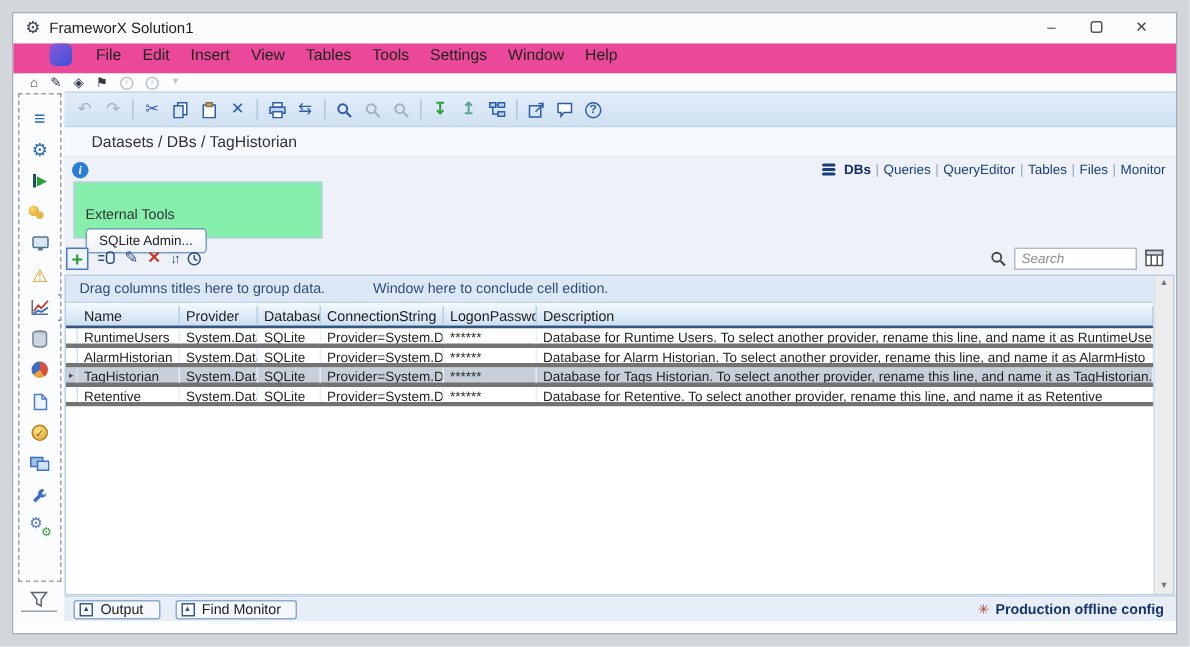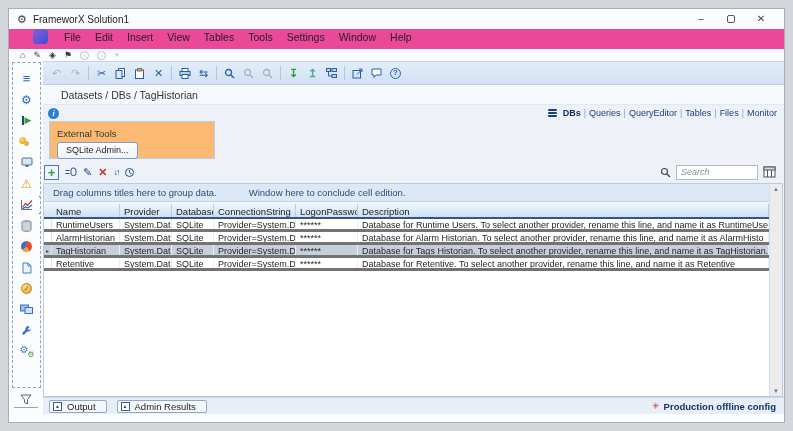--- a/index.html
+++ b/index.html
@@ -76,21 +76,21 @@
   .info-icon{width:11px;height:11px;border-radius:50%;background:#2a7fd4;color:#fff;font-size:8px;font-weight:bold;
              display:flex;align-items:center;justify-content:center;font-family:"Liberation Serif",serif;font-style:italic;}
   .tabs{display:flex;align-items:center;gap:3px;font-size:9px;color:#1a3e7a;}
   .tab{white-space:nowrap;}
   .tab.active{font-weight:bold;color:#122f63;}
   .tab-sep{color:#8fa3c0;}
   .db-stack{display:inline-flex;flex-direction:column;gap:1px;margin-right:3px;}
   .db-stack i{width:9px;height:2px;background:#1a3e7a;border-radius:1px;display:block;}
 
   .tools-row{height:40px;padding-left:6px;flex:0 0 auto;}
-  .ext-box{width:166px;height:38px;background:#fdba74;border:1px solid #b9cfe5;padding:6px 7px;}
+  .ext-box{width:166px;height:38px;background:#86efac;border:1px solid #b9cfe5;padding:16px 7px;}
   .ext-title{font-size:9.5px;color:#333;}
   .ext-btns{display:flex;gap:10px;margin-top:3px;align-items:center;}
   .ext-btn{background:linear-gradient(#ffffff,#eef3f8);border:1px solid #7f9dbf;border-radius:3px;
            font-size:9px;color:#222;padding:1px 8px;line-height:1.4;white-space:nowrap;}
 
   .gt-row{height:22px;display:flex;align-items:center;padding:0 8px 0 1px;gap:6px;flex:0 0 auto;}
   .add-btn{width:15px;height:15px;border:1px solid #4a77c8;background:#eef4fd;color:#2ba12b;font-size:13px;
            font-weight:bold;display:flex;align-items:center;justify-content:center;line-height:1;}
   .gt-icon{font-size:11px;color:#2b4d7e;line-height:1;display:flex;align-items:center;}
   .gt-icon.red{color:#c43b2e;font-weight:bold;}
@@ -451,21 +451,21 @@
         </div>
       </div>
 
       <div class="bottom-bar">
         <span class="panel-btn">
           <span class="pb-ico">▲</span>
           <span>Output</span>
         </span>
         <span class="panel-btn">
           <span class="pb-ico">▲</span>
-          <span>Admin Results</span>
+          <span>Find Monitor</span>
         </span>
         <span class="status-right">
           <span class="status-ico">✳</span>
           <span class="status-text">Production offline config</span>
         </span>
       </div>
 
     </div>
   </div>
 

